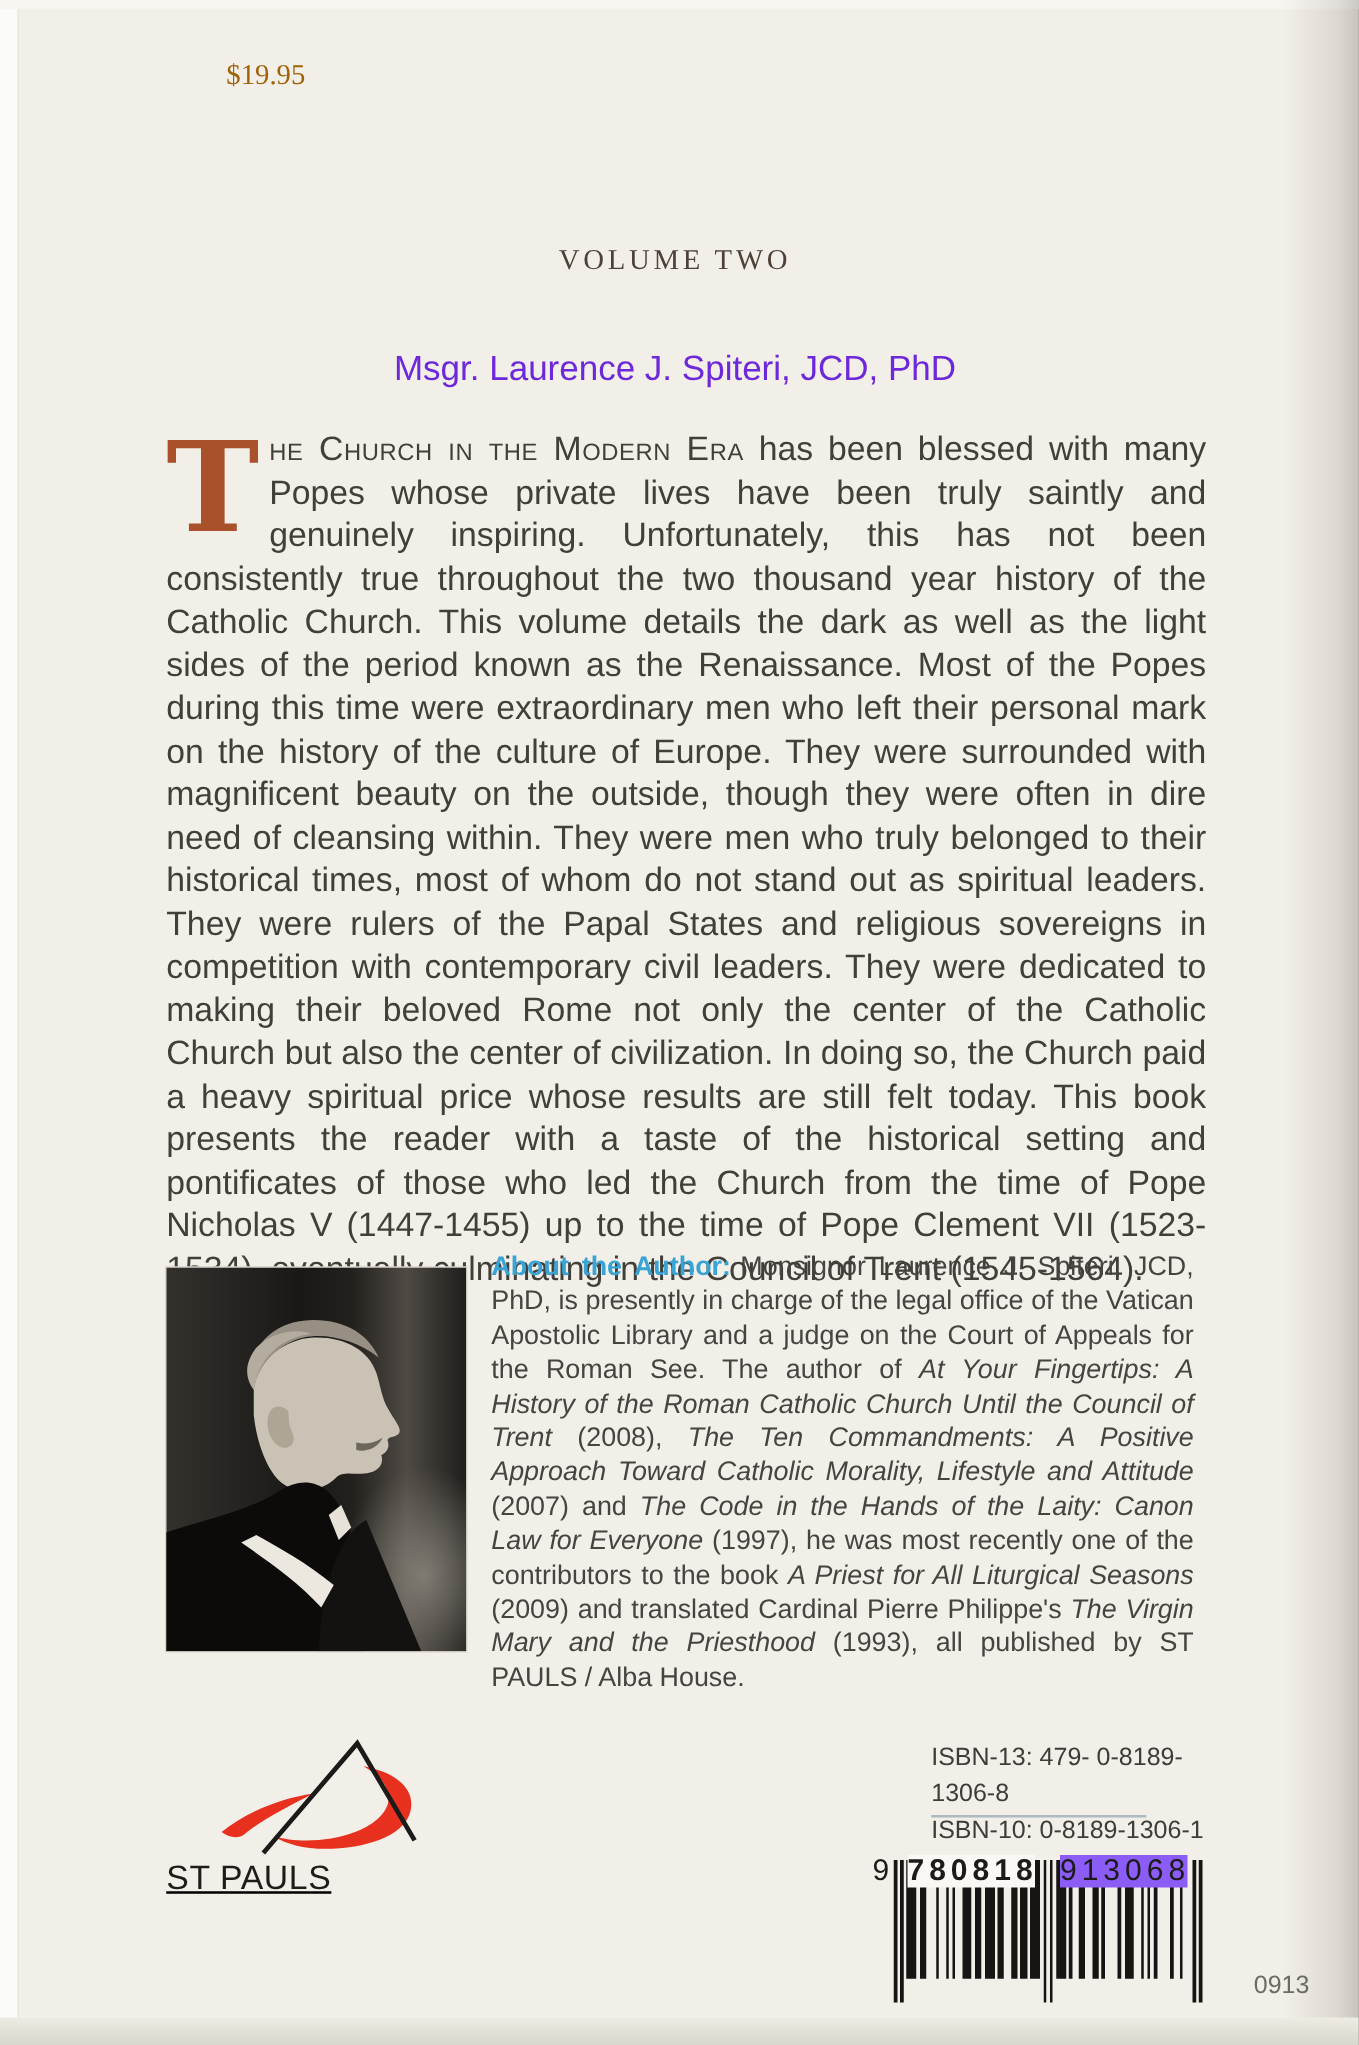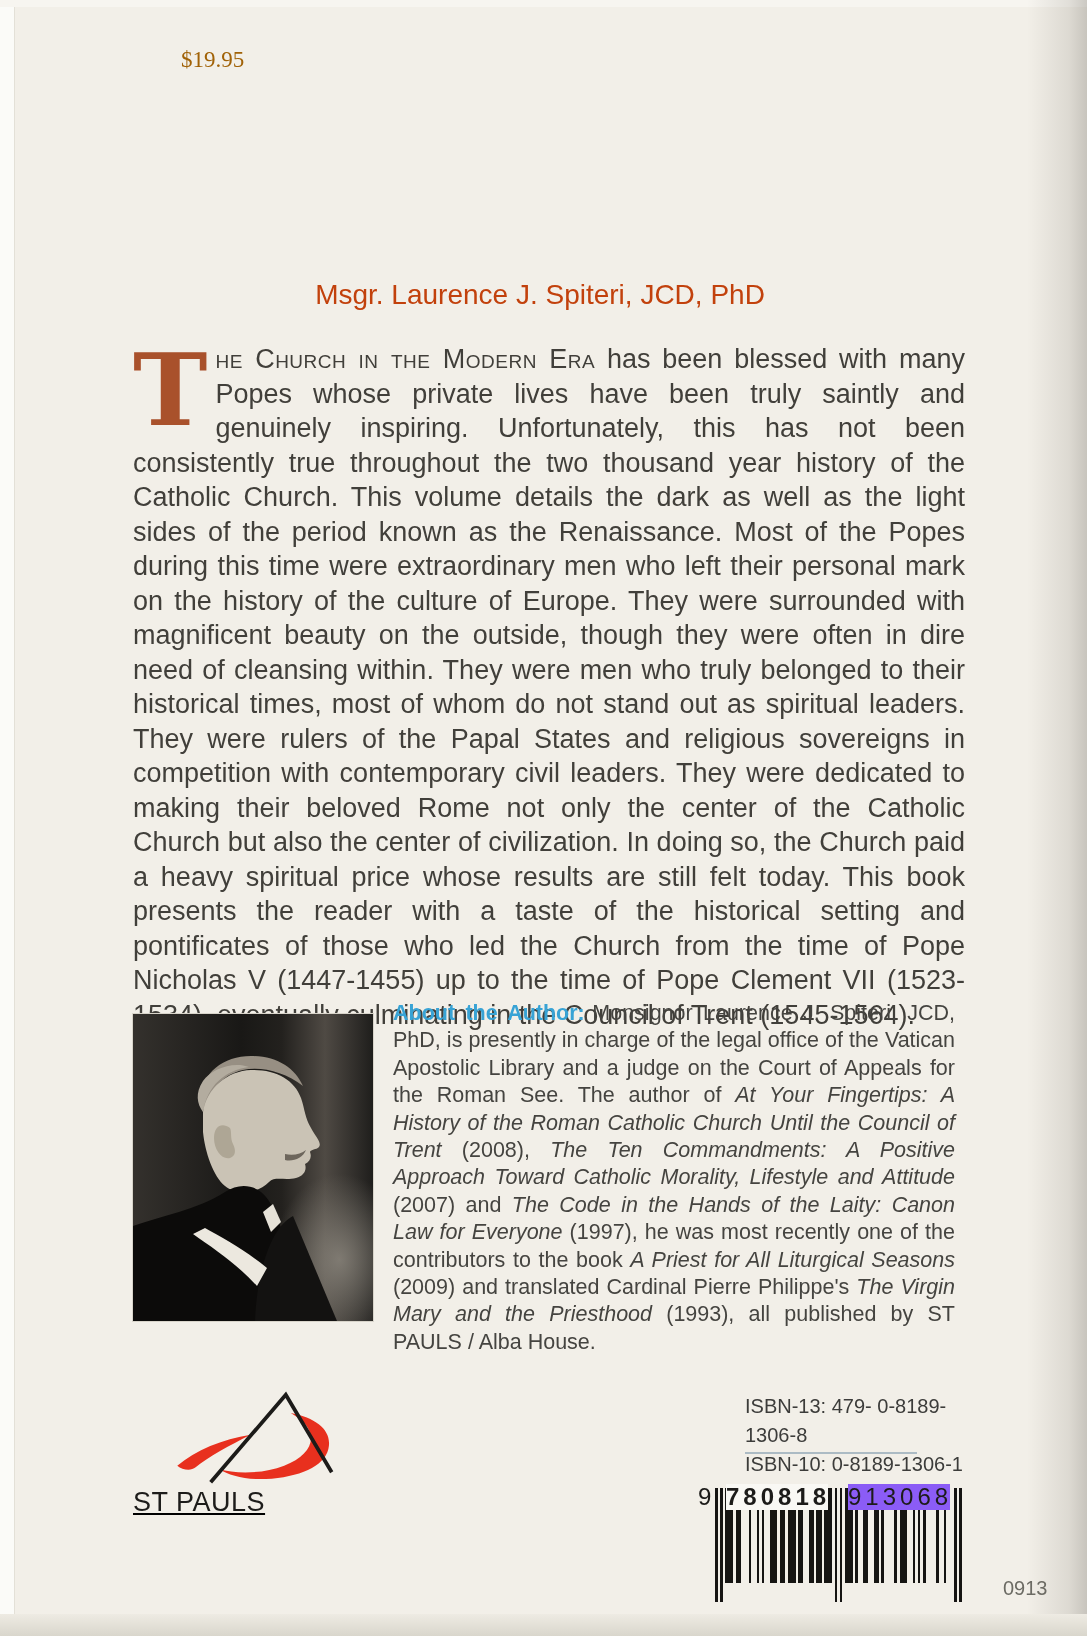--- a/index.html
+++ b/index.html
@@ -21,21 +21,21 @@
   .price { position:absolute; left:127px; top:46px;
            font:23px/1.2 "Liberation Serif", serif; color:#a16207;margin-left:39px; }
 
   .title   { position:absolute; left:0; top:122px; width:100%; text-align:center; margin:0;
              font:400 47px/1.1 "Liberation Serif", serif; letter-spacing:7px; color:#772a1e; }
   .volume  { position:absolute; left:0; top:194px; width:100%; text-align:center;
              font:23px/1.2 "Liberation Serif", serif; letter-spacing:3px; color:#4e4238; }
   .subtitle{ position:absolute; left:0; top:228px; width:100%; text-align:center;
              font:31px/1.2 "Liberation Sans", sans-serif; color:#8c3a2c; }
   .byline  { position:absolute; left:0; top:278px; width:100%; text-align:center;
-             font:28px/1.2 "Liberation Sans", sans-serif; color:#c2410c; }
+             font:28px/1.2 "Liberation Sans", sans-serif; color:#6d28d9; }
 
   .synopsis { position:absolute; left:118px; top:342px; width:832px; margin:0;
               font:27px/34.5px "Liberation Sans", sans-serif; color:#413f3a;
               text-align:justify; }
   .dropcap { float:left; color:#a9512b;
              font:bold 100px/86px "DejaVu Serif", serif;
              margin:5px 8px 0 0; }
   .leadin  { font-variant:small-caps; letter-spacing:0.5px; }
 
   .about-row { position:absolute; left:118px; top:1000px; width:832px; display:flex; gap:20px; }
@@ -71,20 +71,21 @@
 <body>
 
 <div class="page">
   <div class="edge-left"></div>
   <div class="edge-top"></div>
 
   <div class="cover">
 
     <div class="price">$19.95</div>
 
+    <div class="volume">VOLUME TWO</div>
     <div class="byline">Msgr. Laurence J. Spiteri, JCD, PhD</div>
 
     <p class="synopsis"><span class="dropcap">T</span><span class="leadin">he Church in the Modern Era</span><span> has been blessed with many Popes whose private lives have been truly saintly and genuinely inspiring. Unfortunately, this has not been consistently true throughout the two thousand year history of the Catholic Church. This volume details the dark as well as the light sides of the period known as the Renaissance. Most of the Popes during this time were extraordinary men who left their personal mark on the history of the culture of Europe. They were surrounded with magnificent beauty on the outside, though they were often in dire need of cleansing within. They were men who truly belonged to their historical times, most of whom do not stand out as spiritual leaders. They were rulers of the Papal States and religious sovereigns in competition with contemporary civil leaders. They were dedicated to making their beloved Rome not only the center of the Catholic Church but also the center of civilization. In doing so, the Church paid a heavy spiritual price whose results are still felt today. This book presents the reader with a taste of the historical setting and pontificates of those who led the Church from the time of Pope Nicholas V (1447-1455) up to the time of Pope Clement VII (1523-1534), eventually culminating in the Council of Trent (1545-1564).</span></p>
 
     <div class="about-row">
       <div class="photo">
         <svg viewBox="0 0 240 307" width="240" height="307">
           <defs>
             <linearGradient id="pgb" x1="0" x2="1" y1="0" y2="0">
               <stop offset="0" stop-color="#34312d"></stop>

